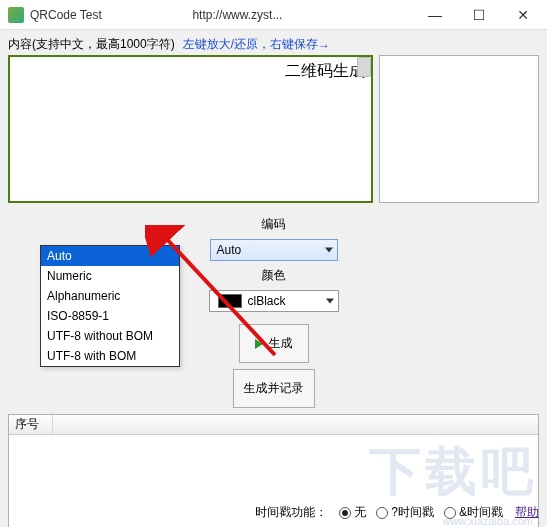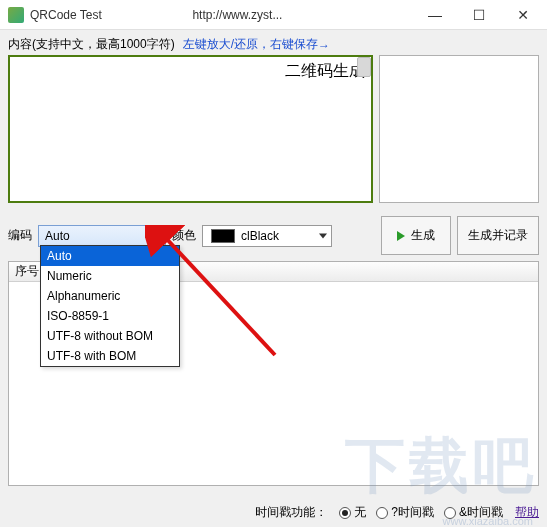--- a/index.html
+++ b/index.html
@@ -64,20 +64,21 @@
     background: #fff;
     display:flex; align-items:center; justify-content:center;
   }
   .scroll-thumb {
     position:absolute; right:2px; top:2px; width:14px; height:20px;
     background:#d8d8d8; border:1px solid #bbb; border-radius:2px;
   }
   .row2 {
     display:flex; align-items:center; gap:6px;
     margin-top:10px;
+    flex-direction:column;
   }
   .combo {
     position: relative;
     height: 22px;
     border: 1px solid #7a9fd4;
     background: linear-gradient(#eaf2fd,#d7e7fb);
     display:flex; align-items:center;
     padding: 0 18px 0 6px;
   }
   .combo.enc { width: 128px; }
@@ -148,21 +149,21 @@
     width:12px;height:12px;border:1px solid #555;border-radius:50%;
     display:flex;align-items:center;justify-content:center;background:#fff;
   }
   .radio-dot.checked::after{
     content:"";width:6px;height:6px;background:#222;border-radius:50%;
   }
   .link { color:#4c1d95; margin-left:auto;}
   
   .watermark {
     position:absolute; right:10px; bottom:20px;
-    font-size:60px; color:rgba(120,150,190,0.22);
+    font-size:52px; color:rgba(120,150,190,0.22);
     font-weight:bold; letter-spacing:4px; pointer-events:none;
     font-family:"SimHei","Microsoft YaHei";
     z-index:1;
   }
   .watermark-sub {
     position:absolute; right:14px; bottom:0;
     font-size:11px; color:rgba(120,150,190,0.35);
     pointer-events:none; z-index:1;text-align:right;
   }
   .arrow {

